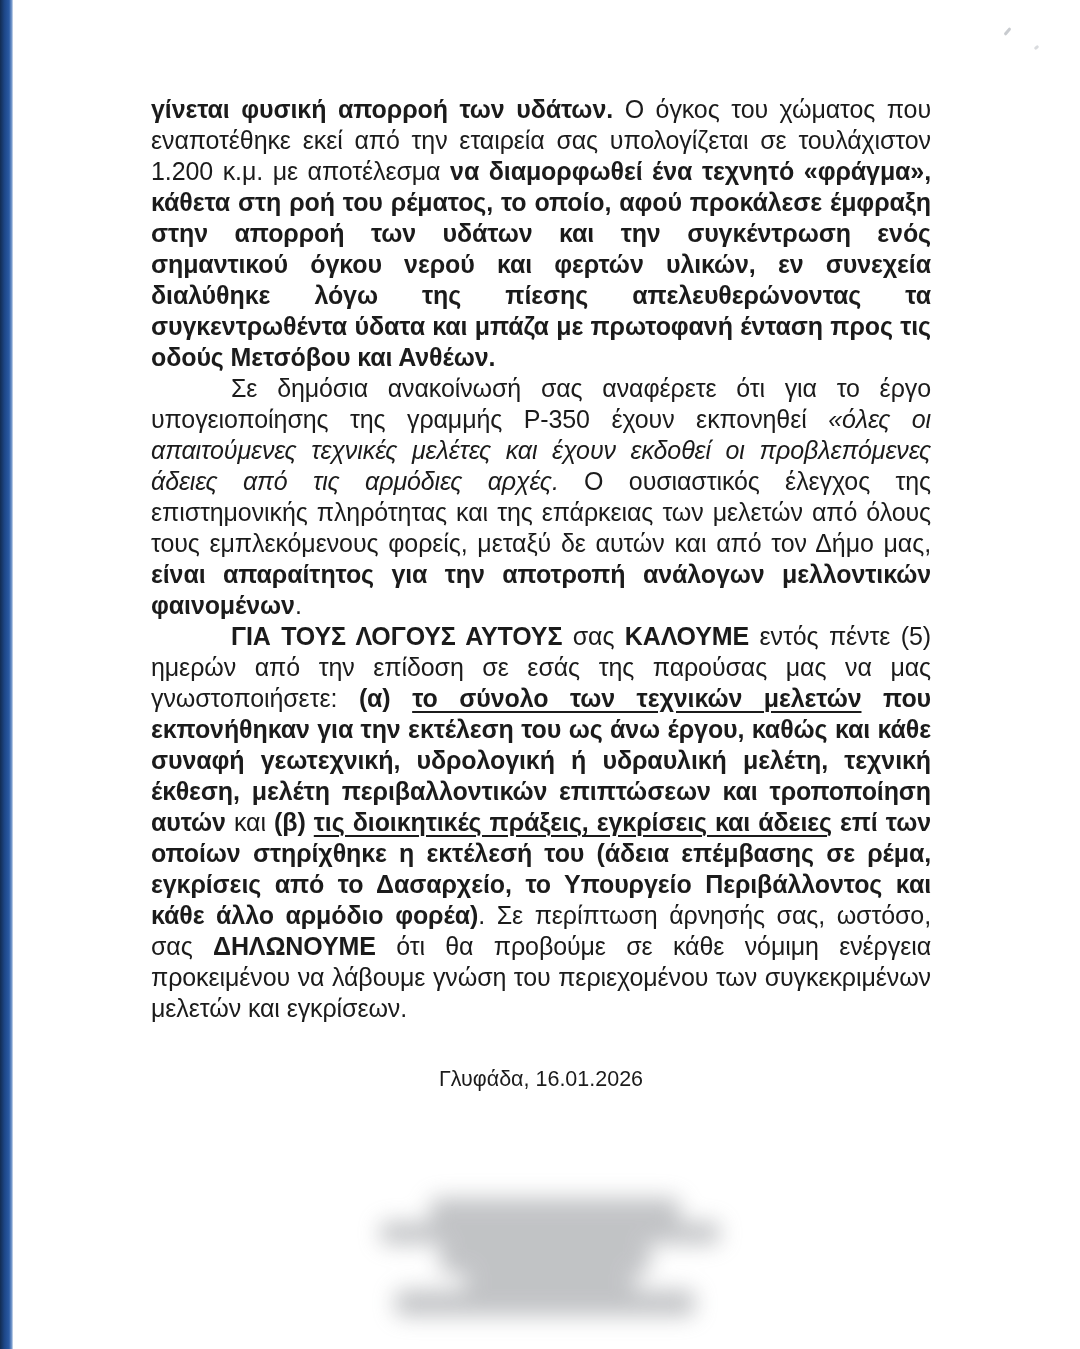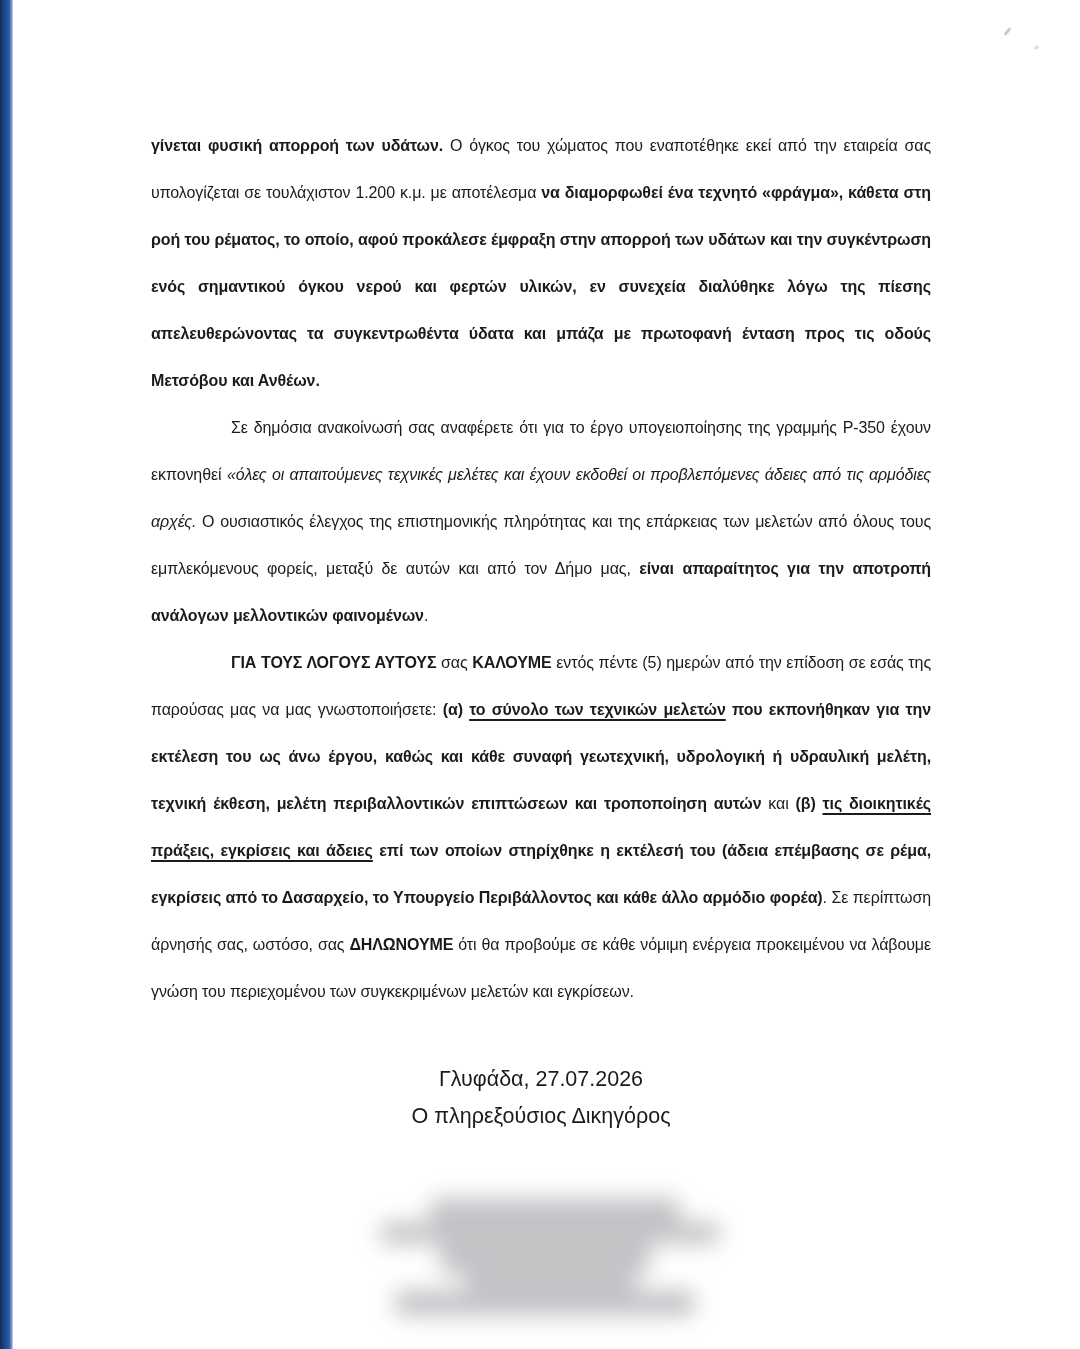--- a/index.html
+++ b/index.html
@@ -27,26 +27,25 @@
   }
   .speck2 {
     position: absolute; left: 1034px; top: 46px;
     width: 5px; height: 3px; background: #b3b7bd;
     transform: rotate(-40deg); opacity: .5; border-radius: 2px;
   }
   .body-text {
     position: absolute;
     left: 151px; top: 94px;
     width: 780px;
-    font-size: 16px;
-    line-height: 47px;
+    font-size: 25px;
+    line-height: 31px;
     letter-spacing: -0.1px;
     text-align: justify;
     filter: blur(0.25px);
-    margin-top: 28px;
   }
   .body-text p {
     margin: 0;
     text-align: justify;
   }
   .body-text p.indent { text-indent: 80px; }
   .b  { font-weight: bold; }
   .i  { font-style: italic; }
   .bu { font-weight: bold; text-decoration: underline; text-decoration-thickness: 2px; text-underline-offset: 4px; }
   .closing-block {
@@ -94,22 +93,21 @@
     </p>
 
     <p class="indent">
       <span class="b">ΓΙΑ ΤΟΥΣ ΛΟΓΟΥΣ ΑΥΤΟΥΣ</span><span class="r"> σας </span><span class="b">ΚΑΛΟΥΜΕ</span><span class="r"> εντός πέντε (5) ημερών από την επίδοση σε εσάς της παρούσας μας να μας γνωστοποιήσετε: </span><span class="b">(α) </span><span class="bu">το σύνολο των τεχνικών μελετών</span><span class="b"> που εκπονήθηκαν για την εκτέλεση του ως άνω έργου, καθώς και κάθε συναφή γεωτεχνική, υδρολογική ή υδραυλική μελέτη, τεχνική έκθεση, μελέτη περιβαλλοντικών επιπτώσεων και τροποποίηση αυτών</span><span class="r"> και </span><span class="b">(β) </span><span class="bu">τις διοικητικές πράξεις, εγκρίσεις και άδειες</span><span class="b"> επί των οποίων στηρίχθηκε η εκτέλεσή του (άδεια επέμβασης σε ρέμα, εγκρίσεις από το Δασαρχείο, το Υπουργείο Περιβάλλοντος και κάθε άλλο αρμόδιο φορέα)</span><span class="r">. Σε περίπτωση άρνησής σας, ωστόσο, σας </span><span class="b">ΔΗΛΩΝΟΥΜΕ</span><span class="r"> ότι θα προβούμε σε κάθε νόμιμη ενέργεια προκειμένου να λάβουμε γνώση του περιεχομένου των συγκεκριμένων μελετών και εγκρίσεων.</span>
     </p>
 
 
   </div>
 
   <div class="closing-block">
-    <div>Γλυφάδα, 27.07.2026</div>
-    <div>Ο πληρεξούσιος Δικηγόρος</div>
+    <div>Γλυφάδα, 16.01.2026</div>
   </div>
 
   <div class="sig-blur">
     <div class="s s1"></div>
     <div class="s s2"></div>
     <div class="s s3"></div>
     <div class="s s4"></div>
     <div class="s s5"></div>
     <div class="s s6"></div>
   </div>

